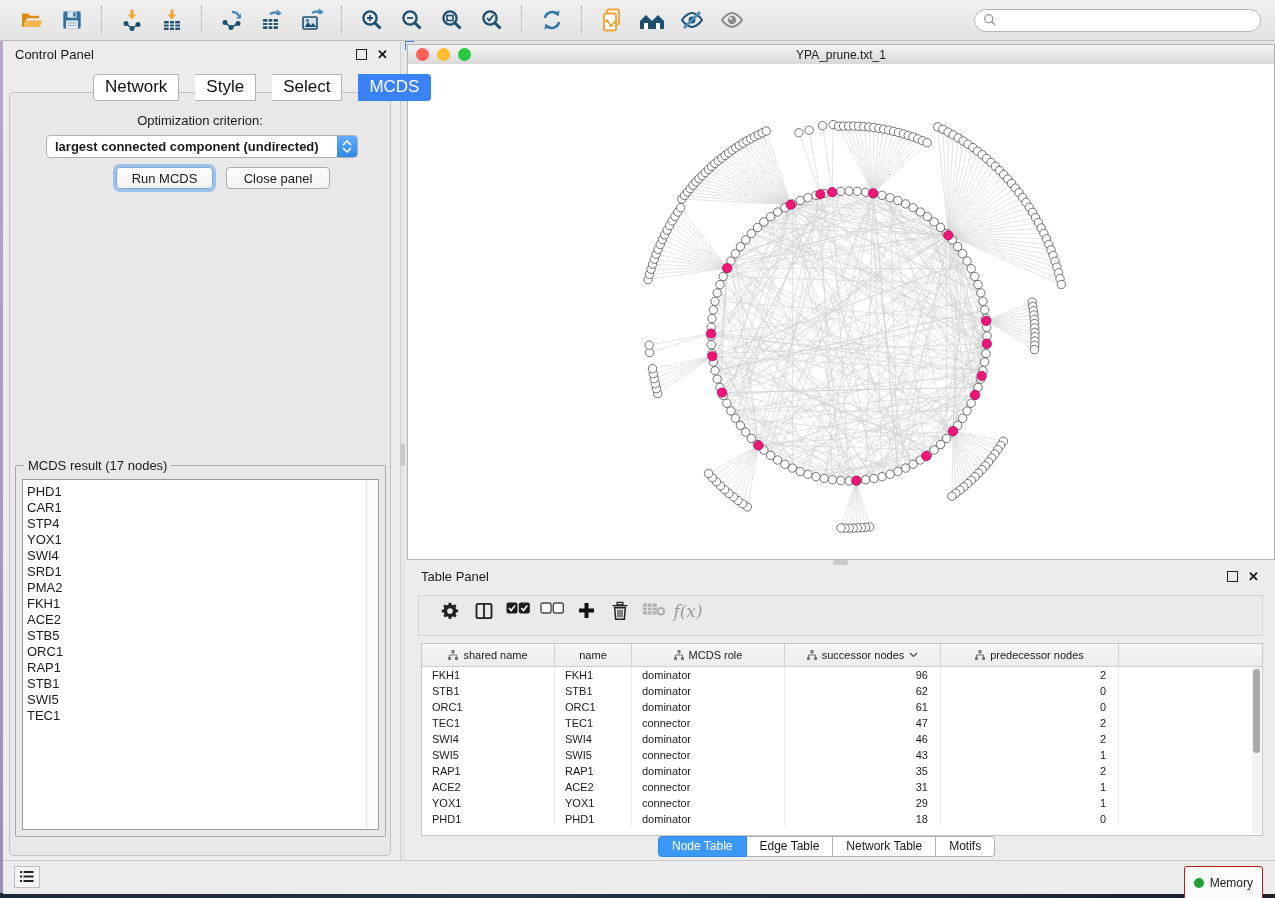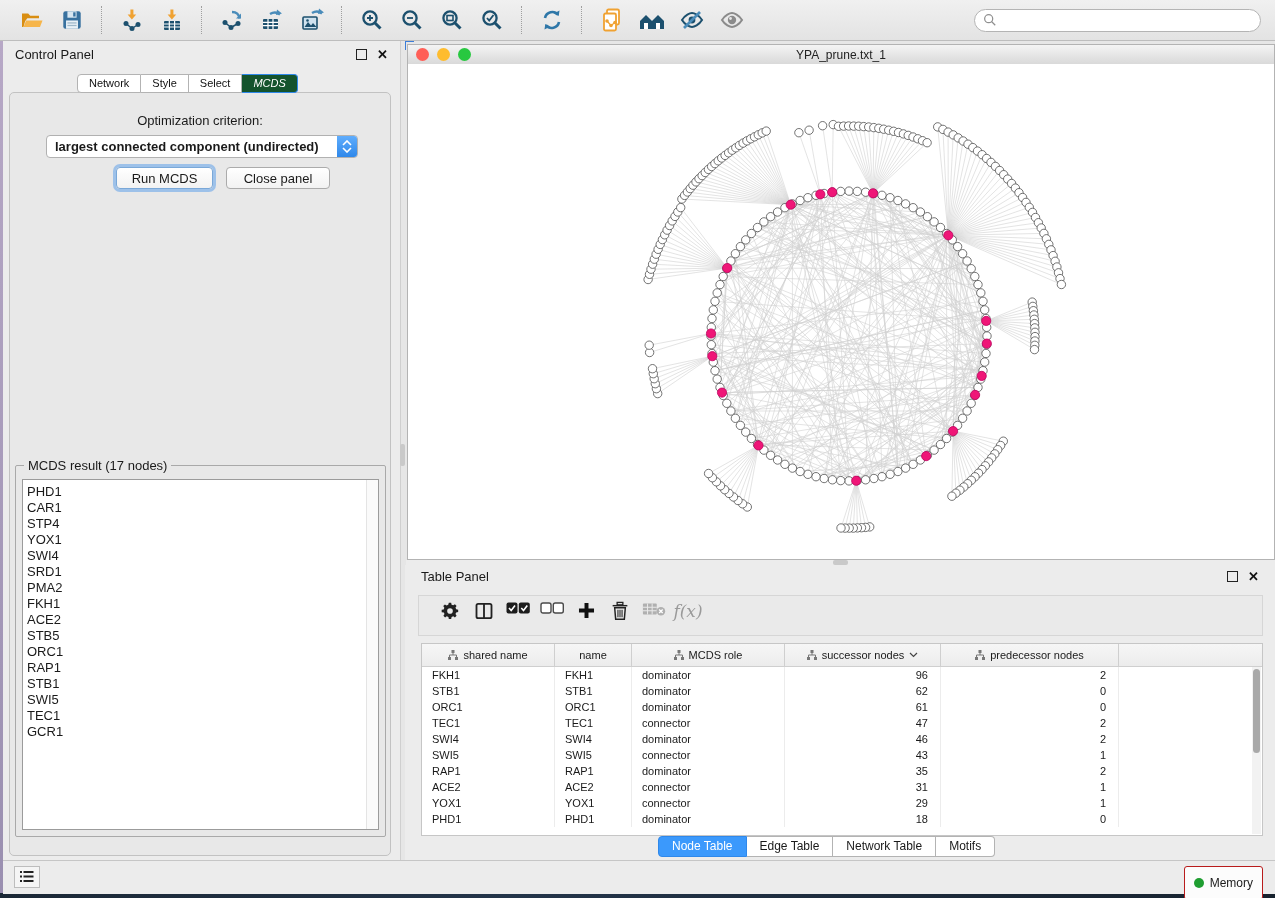--- a/index.html
+++ b/index.html
@@ -20,25 +20,25 @@
              border:1px solid #b4b4b4;border-radius:12px;background:#fff;
              display:flex;align-items:center;padding:0 8px;}
   .searchbox input{border:none;outline:none;flex:1;font:12px "Liberation Sans",sans-serif;background:transparent;}
   
   .cp{position:absolute;left:3px;top:41px;width:397px;height:819px;background:#ececec;}
   .cp-titlebar{height:27px;display:flex;align-items:center;padding:0 12px;font-size:13px;}
   .win-icons{margin-left:auto;display:flex;align-items:center;gap:10px;}
   .float-ic{width:9px;height:9px;border:1.6px solid #222;display:inline-block;}
   .close-ic{font-size:13px;font-weight:bold;color:#111;line-height:9px;}
   .cp-tabs{position:absolute;left:74px;top:33px;display:flex;z-index:3;}
-  .tab{font-size:11px;padding:2px 11px 3px;background:#fff;border:1px solid #b3b3b3;
-       border-left:none;color:#111;}
+  .tab{font-size:17px;padding:2px 11px 3px;background:#fff;border:1px solid #b3b3b3;
+       border-left:none;color:#111;margin-left:16px;}
   .tab:first-child{border-left:1px solid #b3b3b3;border-radius:4px 0 0 4px;}
   .tab:last-child{border-radius:0 4px 4px 0;}
-  .tab.active{background:#14532d;border-color:#2f88ea;color:#fff;font-style:italic;}
+  .tab.active{background:#3b82f6;border-color:#2f88ea;color:#fff;}
   .cp-box{position:absolute;left:6px;top:51px;width:382px;height:764px;box-sizing:border-box;
           background:#e8e8e8;border:1px solid #c2c2c2;border-radius:5px;}
   .opt-label{position:absolute;left:0;top:20px;width:100%;text-align:center;font-size:13px;}
   .dropdown{position:absolute;left:36px;top:42px;width:312px;height:23px;box-sizing:border-box;
             background:#fff;border:1px solid #b1b1b1;border-radius:4px;
             display:flex;align-items:center;font-size:13px;}
   .dropdown .dd-text{flex:1;padding-left:8px;white-space:nowrap;overflow:hidden;font-weight:bold;}
   .dd-step{width:20px;height:21px;background:linear-gradient(#5fadfd,#2f88ea);
            border-radius:0 3px 3px 0;display:flex;flex-direction:column;
            align-items:center;justify-content:center;gap:1px;}
@@ -303,21 +303,20 @@
             <div class="mcds-item">SRD1</div>
             <div class="mcds-item">PMA2</div>
             <div class="mcds-item">FKH1</div>
             <div class="mcds-item">ACE2</div>
             <div class="mcds-item">STB5</div>
             <div class="mcds-item">ORC1</div>
             <div class="mcds-item">RAP1</div>
             <div class="mcds-item">STB1</div>
             <div class="mcds-item">SWI5</div>
             <div class="mcds-item">TEC1</div>
-            <div class="mcds-item">GCR1</div>
           </div>
         <div class="mcds-scroll" style="top:14px;bottom:7px;right:7px;"></div>
       </div>
     </div>
   </div>
 
   <div class="v-split"></div>
   <div class="v-handle"></div>
 
   <div class="net-zone">

